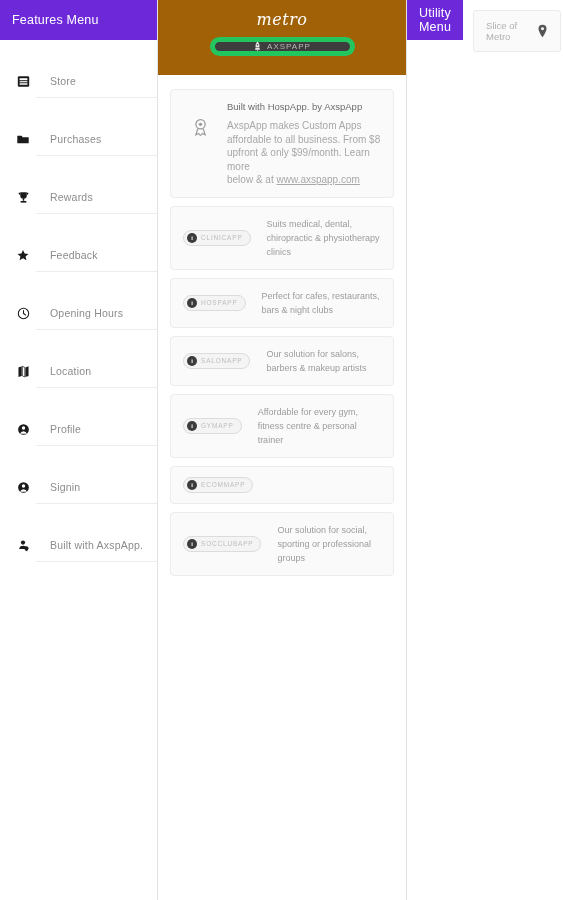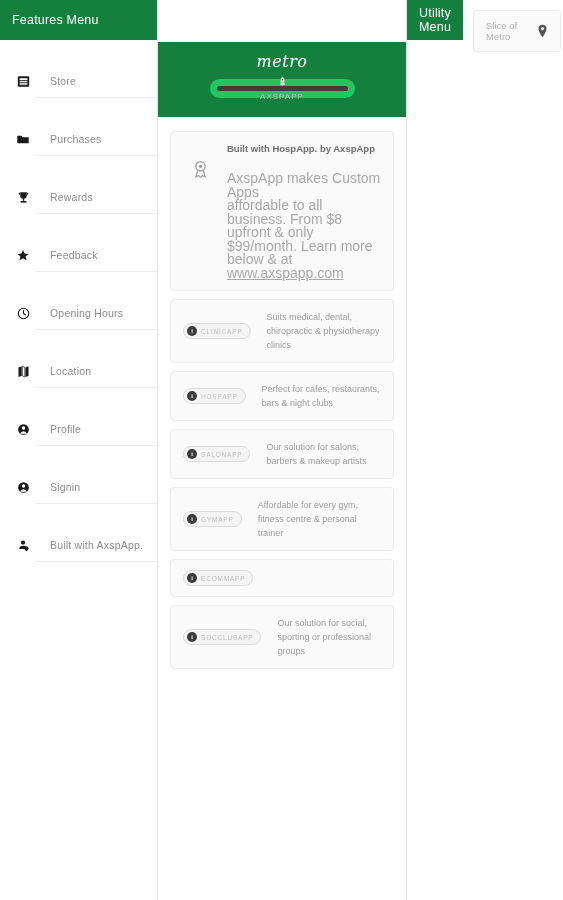--- a/index.html
+++ b/index.html
@@ -21,21 +21,21 @@
     width: 158px;
     height: 900px;
     background: #ffffff;
     border-right: 1px solid #e3e3e3;
     display: flex;
     flex-direction: column;
     flex: 0 0 158px;
   }
   .panel-header {
     height: 40px;
-    background: #15803d;
+    background: #6d28d9;
     color: #ffffff;
     display: flex;
     align-items: center;
     padding: 9px 12px;
     font-size: 12.5px;
     letter-spacing: .2px;
     flex: 0 0 40px;
   }
   .menu-list { display: flex; flex-direction: column; }
   .menu-item {
@@ -71,52 +71,50 @@
   
   .center {
     flex: 1 1 auto;
     width: 249px;
     background: #ffffff;
     display: flex;
     flex-direction: column;
     border-right: 1px solid #e3e3e3;
   }
   .center-header {
-    background: #15803d;
+    background: #a16207;
     height: 75px;
     flex: 0 0 75px;
     display: flex;
     flex-direction: column;
     align-items: center;
     justify-content: flex-start;
     padding-top: 6px;
-    margin-top: 42px;
   }
   .brand {
     color: #ffffff;
     font-family: "DejaVu Serif", serif;
     font-style: italic;
     font-size: 16px;
     letter-spacing: .5px;
     height: 28px;
     line-height: 28px;
   }
   .axsp-button {
     margin-top: 3px;
     width: 145px;
     height: 19px;
     border-radius: 10px;
     background: #3d3d3d;
-    border: 7px solid #22c55e;
+    border: 5px solid #22c55e;
     display: flex;
     align-items: center;
     justify-content: center;
     gap: 5px;
     cursor: pointer;
-    flex-direction: column;
   }
   .axsp-button .lbl {
     color: #b9b9b9;
     font-size: 8px;
     letter-spacing: 1px;
   }
   .axsp-button svg { display: block; }
 
   .cards {
     padding: 14px 12px 0 12px;
@@ -141,25 +139,24 @@
     align-items: center;
     justify-content: center;
     padding-top: 18px;
     color: #9a9a9a;
   }
   .intro-text { flex: 1 1 auto; }
   .intro-title {
     font-size: 9.5px;
     color: #6d6d6d;
     line-height: 14px;
-    margin-bottom: 16px;
-    font-weight: bold;
+    margin-bottom: 5px;
   }
   .intro-body {
-    font-size: 14px;
+    font-size: 10px;
     color: #a8a8a8;
     line-height: 13.5px;
   }
   .intro-link {
     color: #a8a8a8;
     text-decoration: underline;
   }
 
   .badge {
     flex: 0 0 auto;

